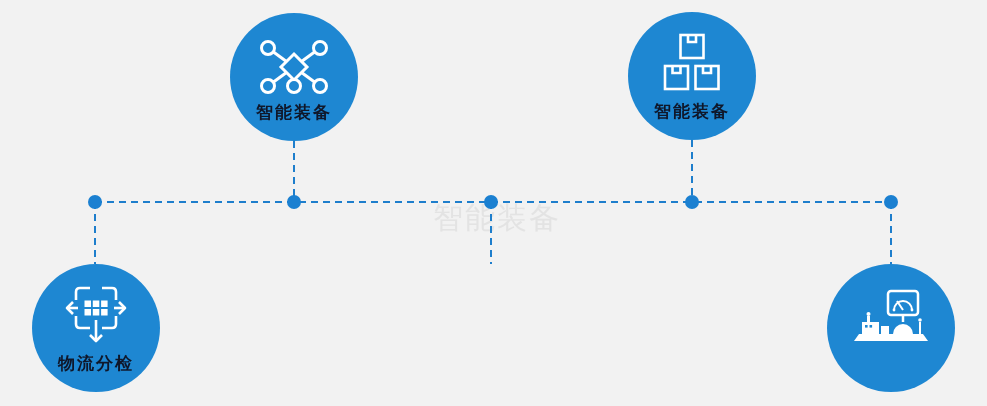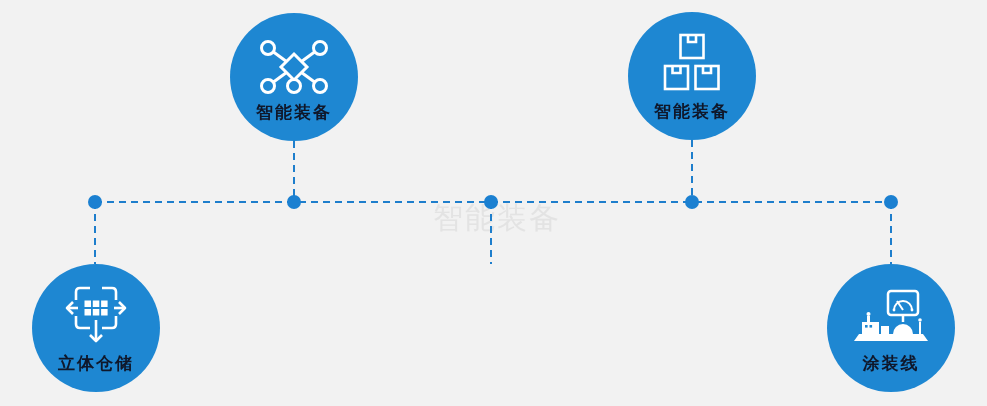--- a/index.html
+++ b/index.html
@@ -139,21 +139,21 @@
       </g>
       <g fill="#ffffff">
         <rect x="20.5" y="14.5" width="6.5" height="6.5"></rect>
         <rect x="28.8" y="14.5" width="6.5" height="6.5"></rect>
         <rect x="37.1" y="14.5" width="6.5" height="6.5"></rect>
         <rect x="20.5" y="23" width="6.5" height="6.5"></rect>
         <rect x="28.8" y="23" width="6.5" height="6.5"></rect>
         <rect x="37.1" y="23" width="6.5" height="6.5"></rect>
       </g>
     </svg>
-    <span class="label">立体仓储</span>
+    <span class="label">物流分检</span>
   </div>
 
 
   <div class="node node-painting">
     <svg class="icon" style="top:24px" width="78" height="58" viewBox="0 0 78 58">
 
       <rect x="36" y="3" width="30" height="24" rx="3" stroke="#ffffff" stroke-width="2.5" fill="none"></rect>
       <path d="M42,22 A9,9 0 0 1 60,22" stroke="#ffffff" stroke-width="2" fill="none"></path>
       <path d="M51,22 L45,13" stroke="#ffffff" stroke-width="2" fill="none"></path>
       <circle cx="42" cy="22" r="1.4" fill="#ffffff"></circle>
@@ -167,16 +167,15 @@
       <circle cx="16.5" cy="26" r="2" fill="#ffffff"></circle>
       <rect x="13" y="37" width="2.6" height="2.6" fill="#1e87d2"></rect>
       <rect x="17.5" y="37" width="2.6" height="2.6" fill="#1e87d2"></rect>
       <rect x="29" y="38" width="8" height="8" fill="#ffffff"></rect>
 
       <path d="M68,46 V34" stroke="#ffffff" stroke-width="2"></path>
       <circle cx="68" cy="32" r="1.8" fill="#ffffff"></circle>
 
       <path d="M2,53 H76 L71,46 H7 Z" fill="#ffffff"></path>
     </svg>
-    <span class="label">涂装线</span>
   </div>
 
 </div>
 
 </body></html>

